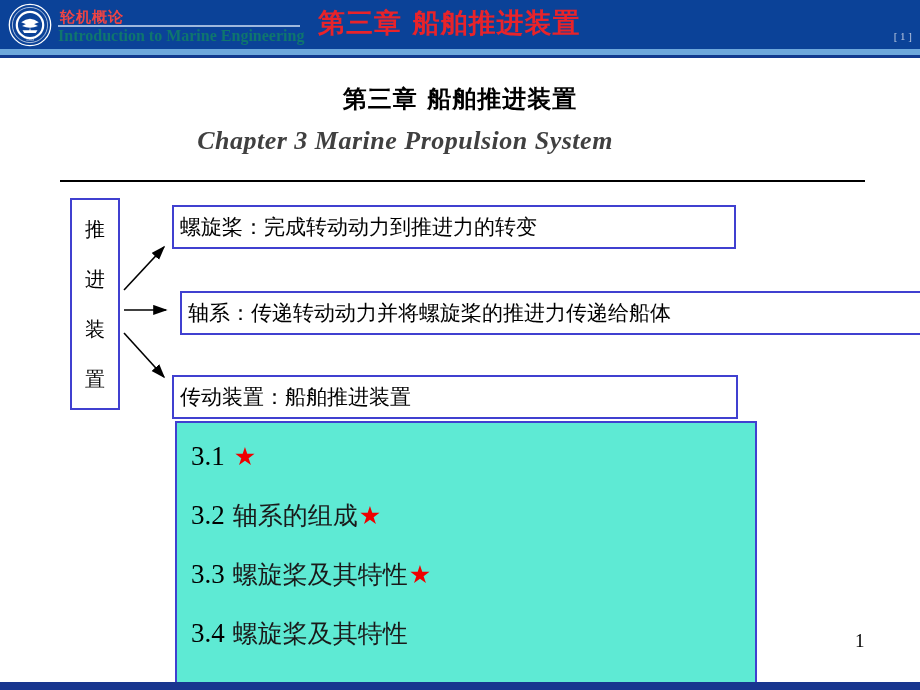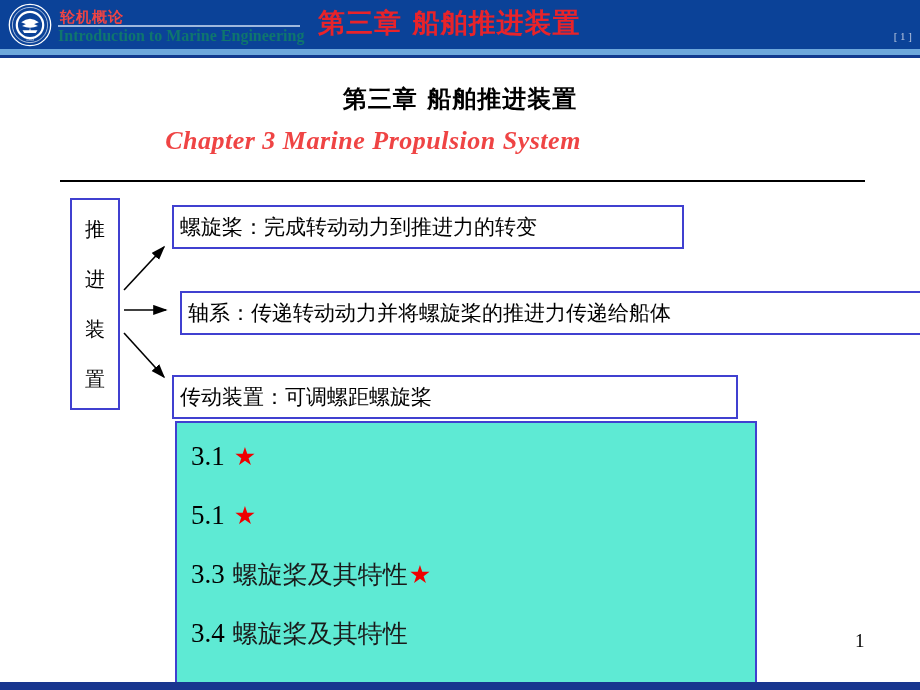--- a/index.html
+++ b/index.html
@@ -101,22 +101,23 @@
   }
   .title-en {
     position: absolute;
     left: 0; top: 126px;
     width: 746px;
     text-align: center;
     font-family: "Liberation Serif", serif;
     font-size: 26px;
     font-weight: bold;
     font-style: italic;
-    color: #ef4444;
+    color: #404040;
     letter-spacing: 0.5px;
+    padding-left: 32px;
   }
   .title-rule {
     position: absolute;
     left: 60px; top: 180px;
     width: 805px;
     height: 2px;
     background: #000000;
   }
 
   
@@ -143,21 +144,21 @@
     box-sizing: border-box;
     background: #ffffff;
     font-family: "DejaVu Sans", sans-serif;
     font-size: 21px;
     color: #000000;
     display: flex;
     align-items: center;
     padding-left: 6px;
     white-space: nowrap;
   }
-  #desc-0 { left: 172px; top: 205px;  width: 512px; height: 44px; }
+  #desc-0 { left: 172px; top: 205px;  width: 564px; height: 44px; }
   #desc-1 { left: 172px; top: 291px;  width: 744px; height: 44px; margin-left: 8px; }
   #desc-2 { left: 172px; top: 375px;  width: 566px; height: 44px; }
 
   .arrows {
     position: absolute;
     left: 0; top: 0;
     width: 920px; height: 690px;
     pointer-events: none;
   }
 
@@ -257,30 +258,31 @@
   <line x1="124" y1="333" x2="164" y2="377" stroke="#000000" stroke-width="1.6" marker-end="url(#ah)"></line>
 </svg>
 
 <div class="desc-box" id="desc-0">
   <span>螺旋桨：完成转动动力到推进力的转变</span>
 </div>
 <div class="desc-box" id="desc-1">
   <span>轴系：传递转动动力并将螺旋桨的推进力传递给船体</span>
 </div>
 <div class="desc-box" id="desc-2">
-  <span>传动装置：可调螺距螺旋桨</span>
+  <span>传动装置：船舶推进装置</span>
 </div>
 
 <div class="agenda-box">
   <div class="agenda-item">
     <span class="agenda-num">3.1</span>
     <span class="star">★</span>
   </div>
   <div class="agenda-item">
-    <span class="agenda-num">5.1</span>
+    <span class="agenda-num">3.2</span>
+    <span>轴系的组成</span>
     <span class="star">★</span>
   </div>
   <div class="agenda-item">
     <span class="agenda-num">3.3</span>
     <span>螺旋桨及其特性</span>
     <span class="star">★</span>
   </div>
   <div class="agenda-item">
     <span class="agenda-num">3.4</span>
     <span>螺旋桨及其特性</span>

